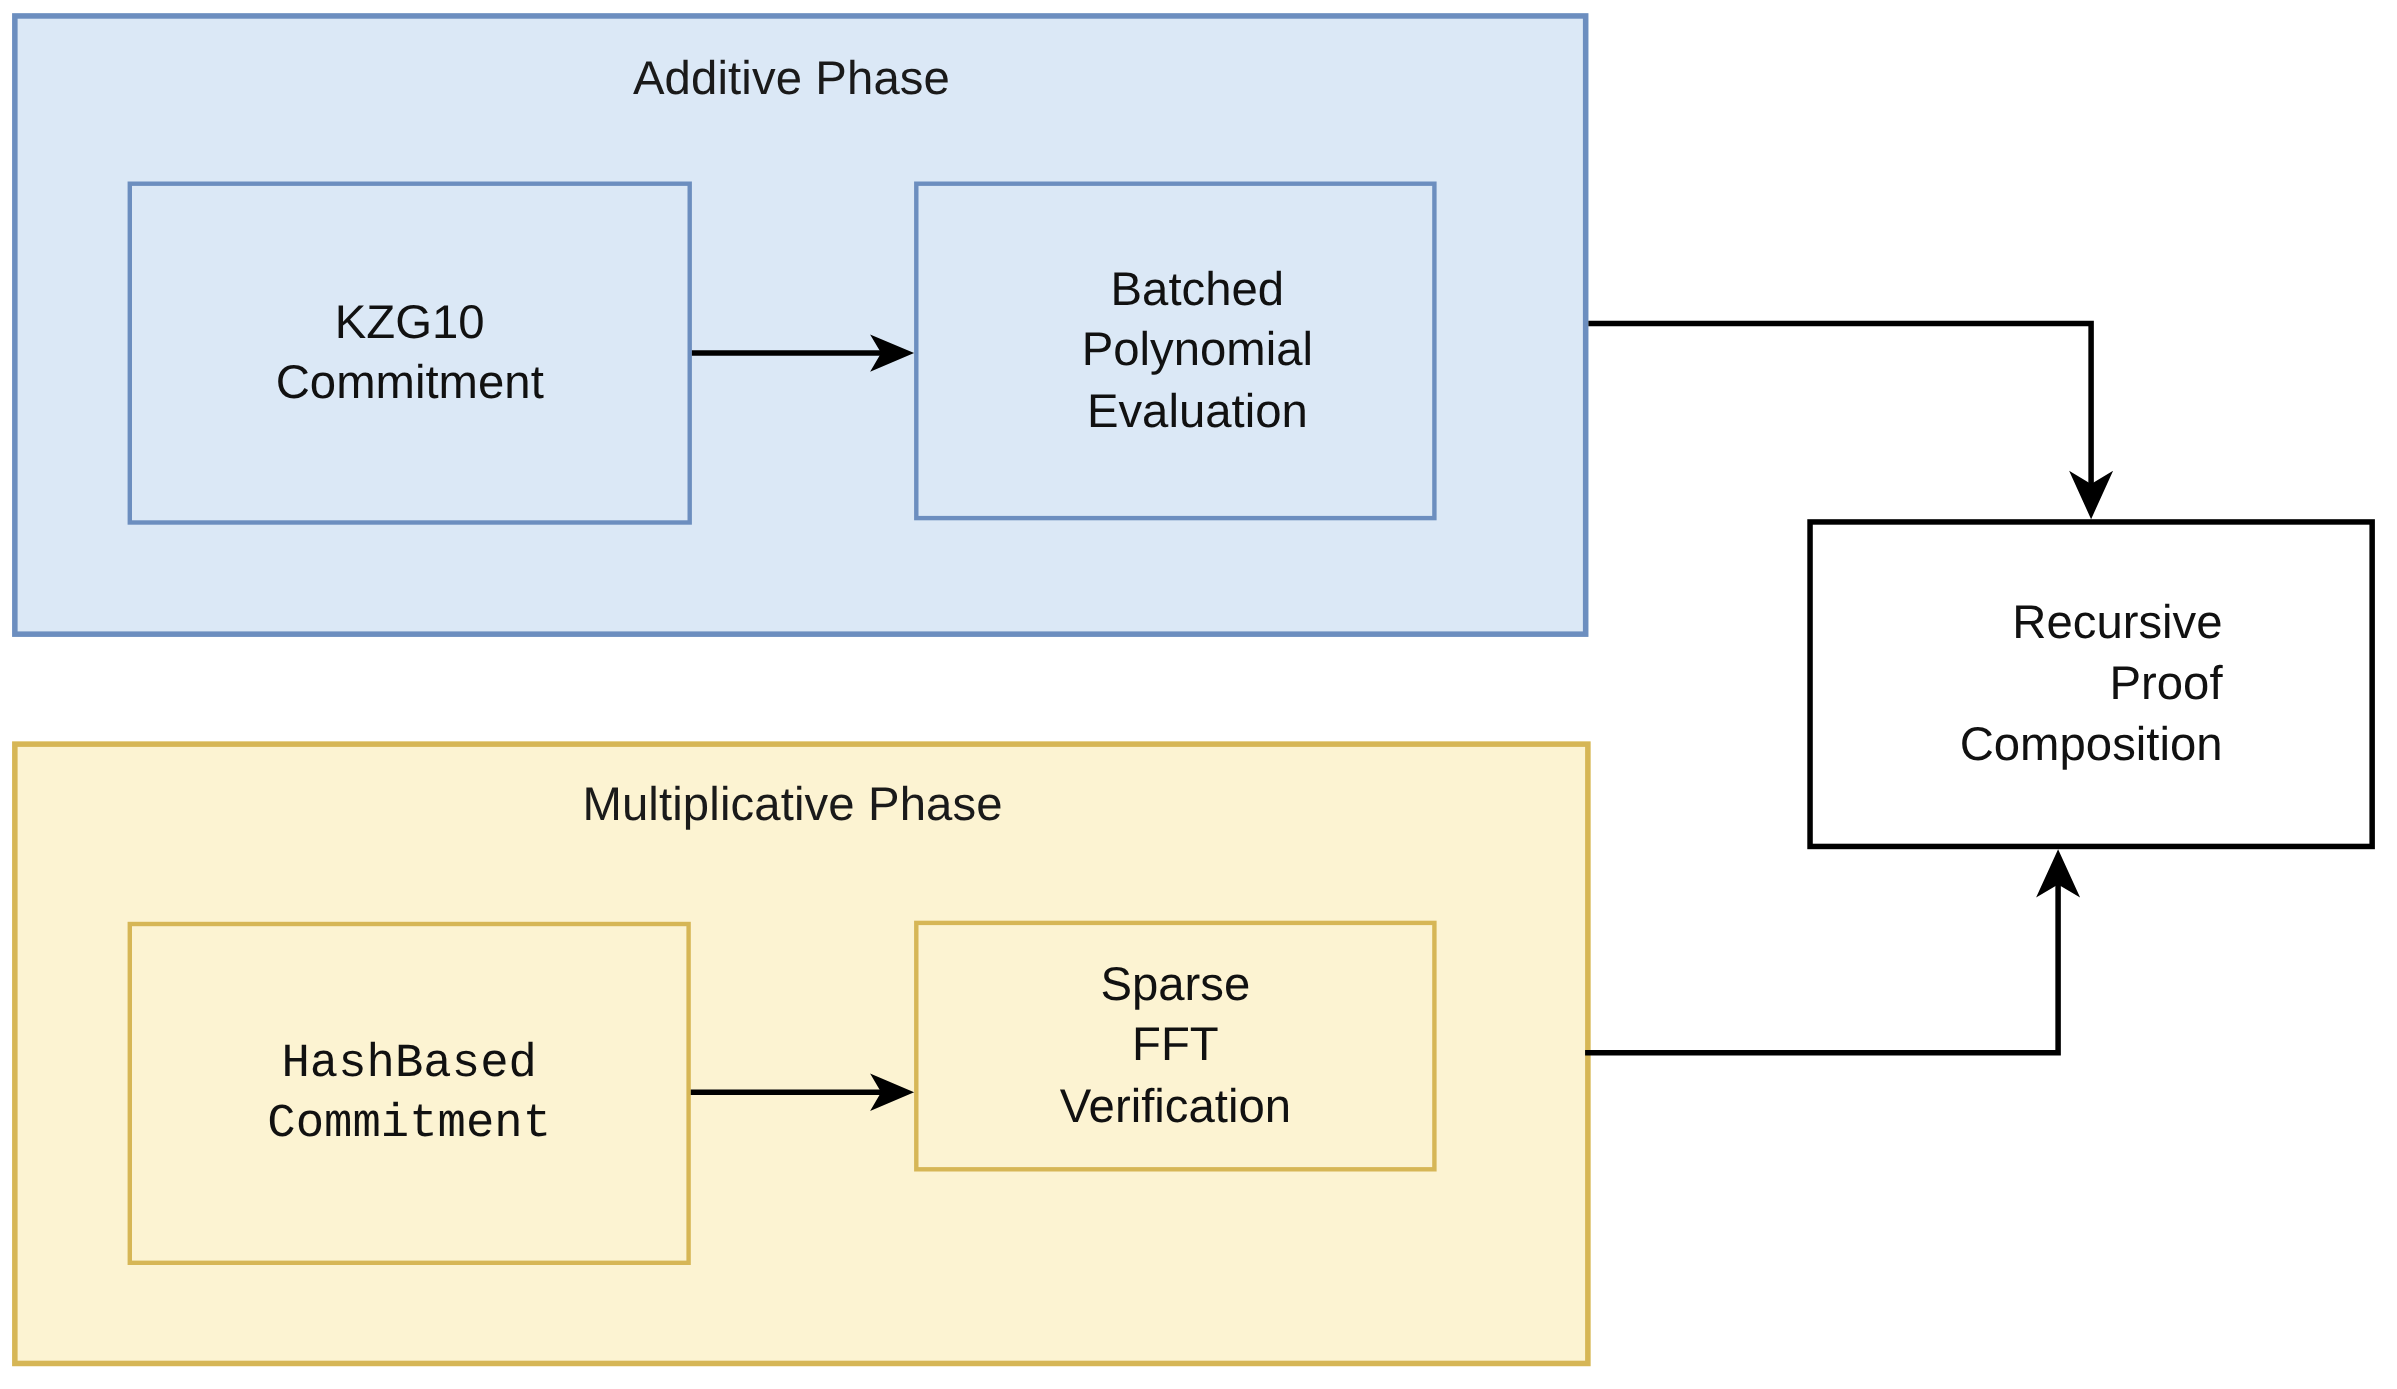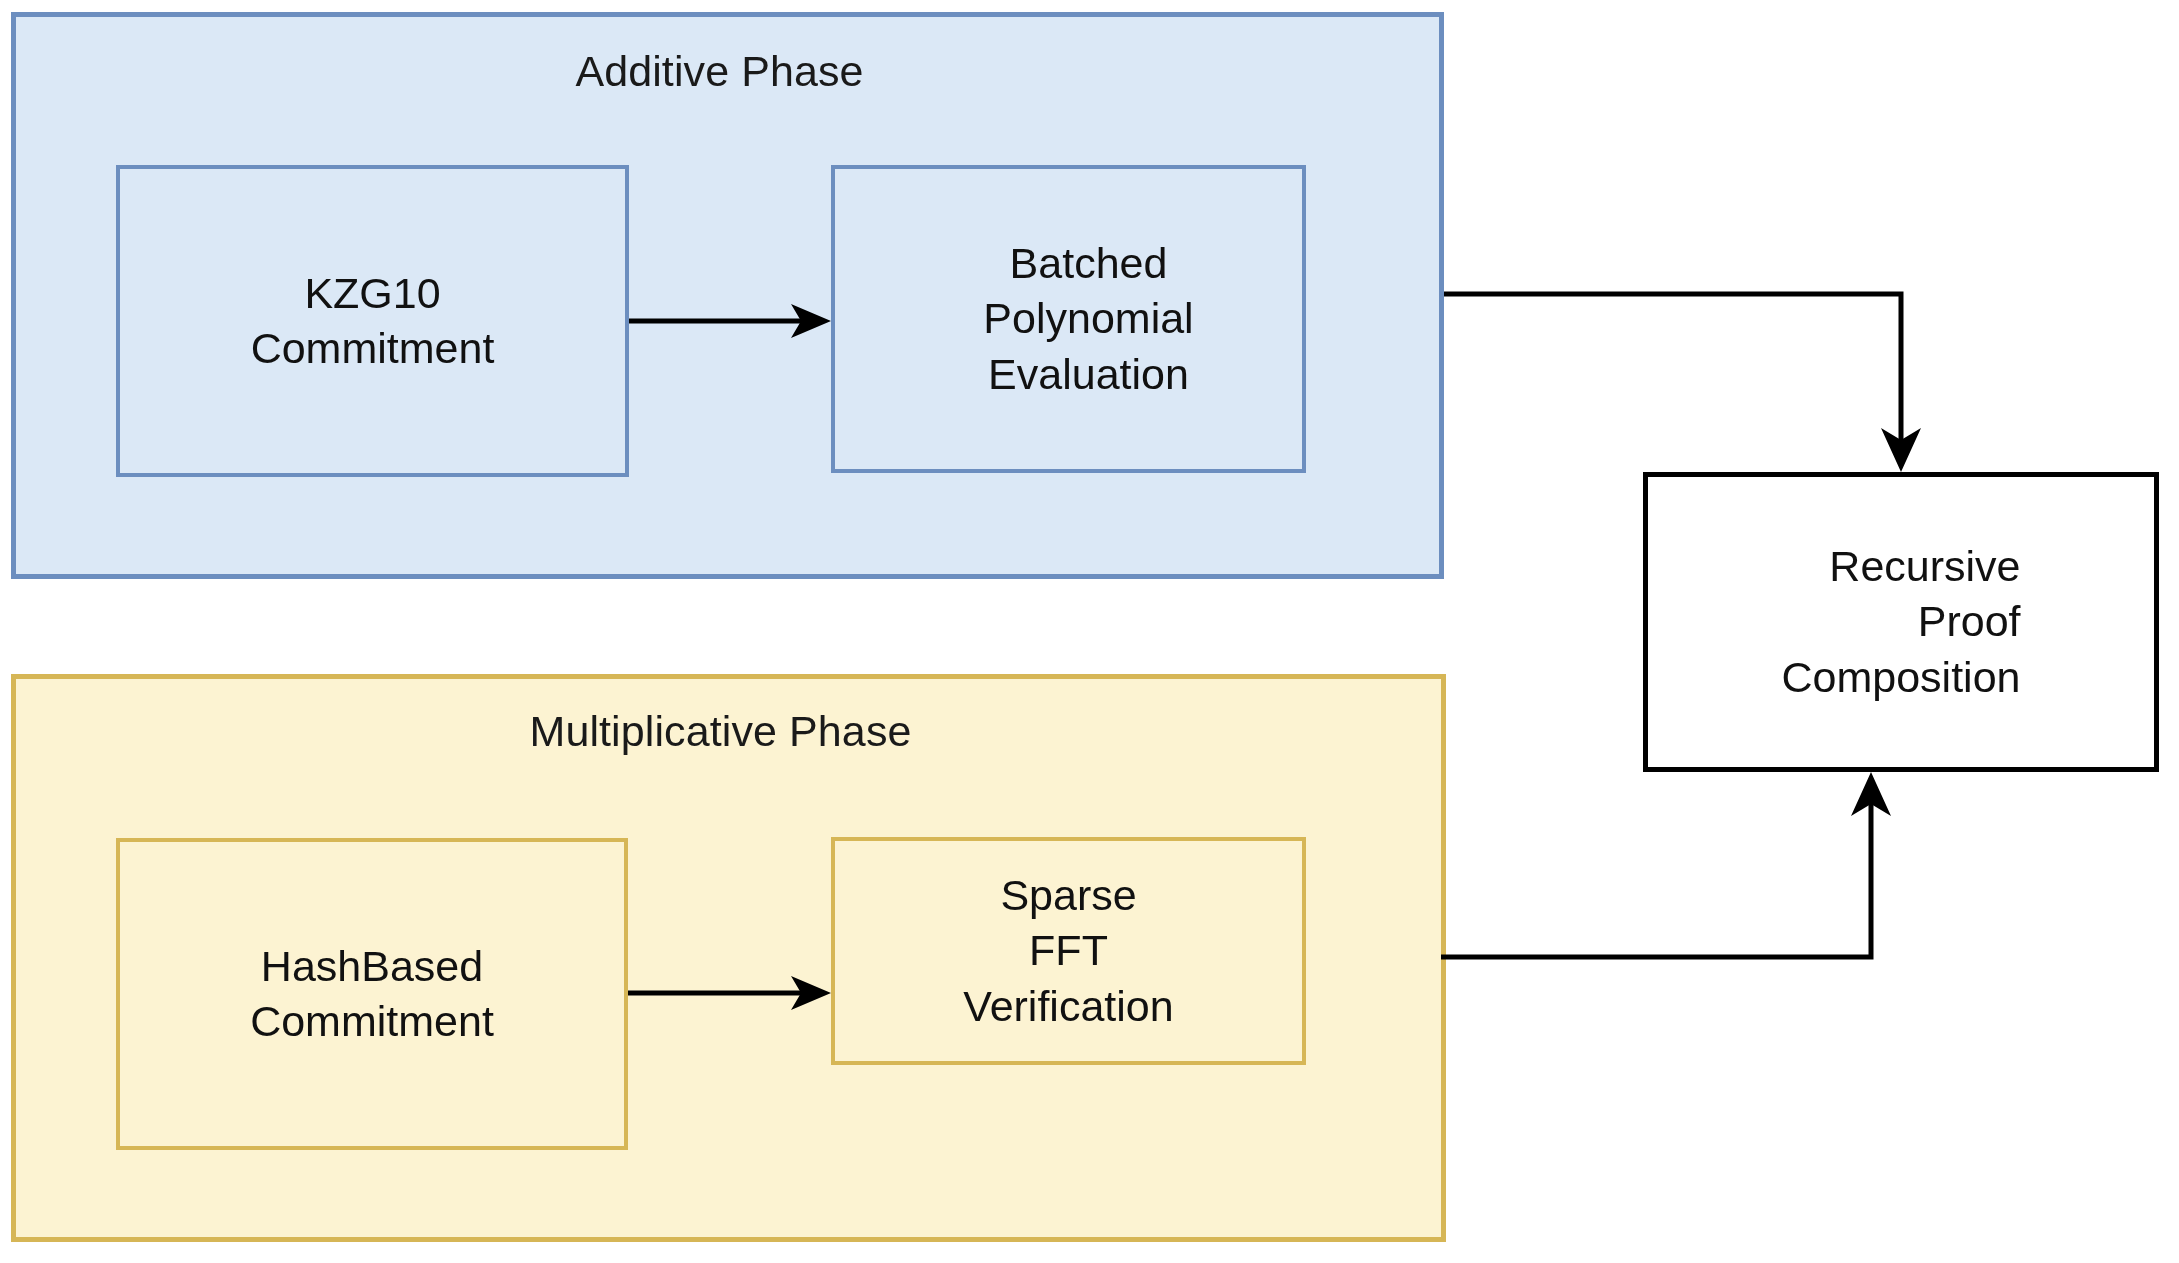--- a/index.html
+++ b/index.html
@@ -84,21 +84,21 @@
   .node.plain {
     background: #ffffff;
     border-color: #000000;
     border-width: 5px;
     text-align: right;
   }
 
   
   #node-kzg10       { left: 116px;  top: 165px;  width: 513px;  height: 312px; }
   #node-batched     { left: 831px;  top: 165px;  width: 475px;  height: 308px; padding-left: 48px; }
-  #node-hashbased   { left: 116px;  top: 838px;  width: 512px;  height: 312px; }
+  #node-hashbased   { left: 116px;  top: 838px;  width: 512px;  height: 312px; font-family: Liberation Mono, monospace; }
   #node-sparsefft   { left: 831px;  top: 837px;  width: 475px;  height: 228px; }
   #node-recursive   { left: 1643px; top: 472px;  width: 516px;  height: 300px; }
 
   
   #connectors {
     position: absolute;
     left: 0;
     top: 0;
     width: 2179px;
     height: 1263px;

